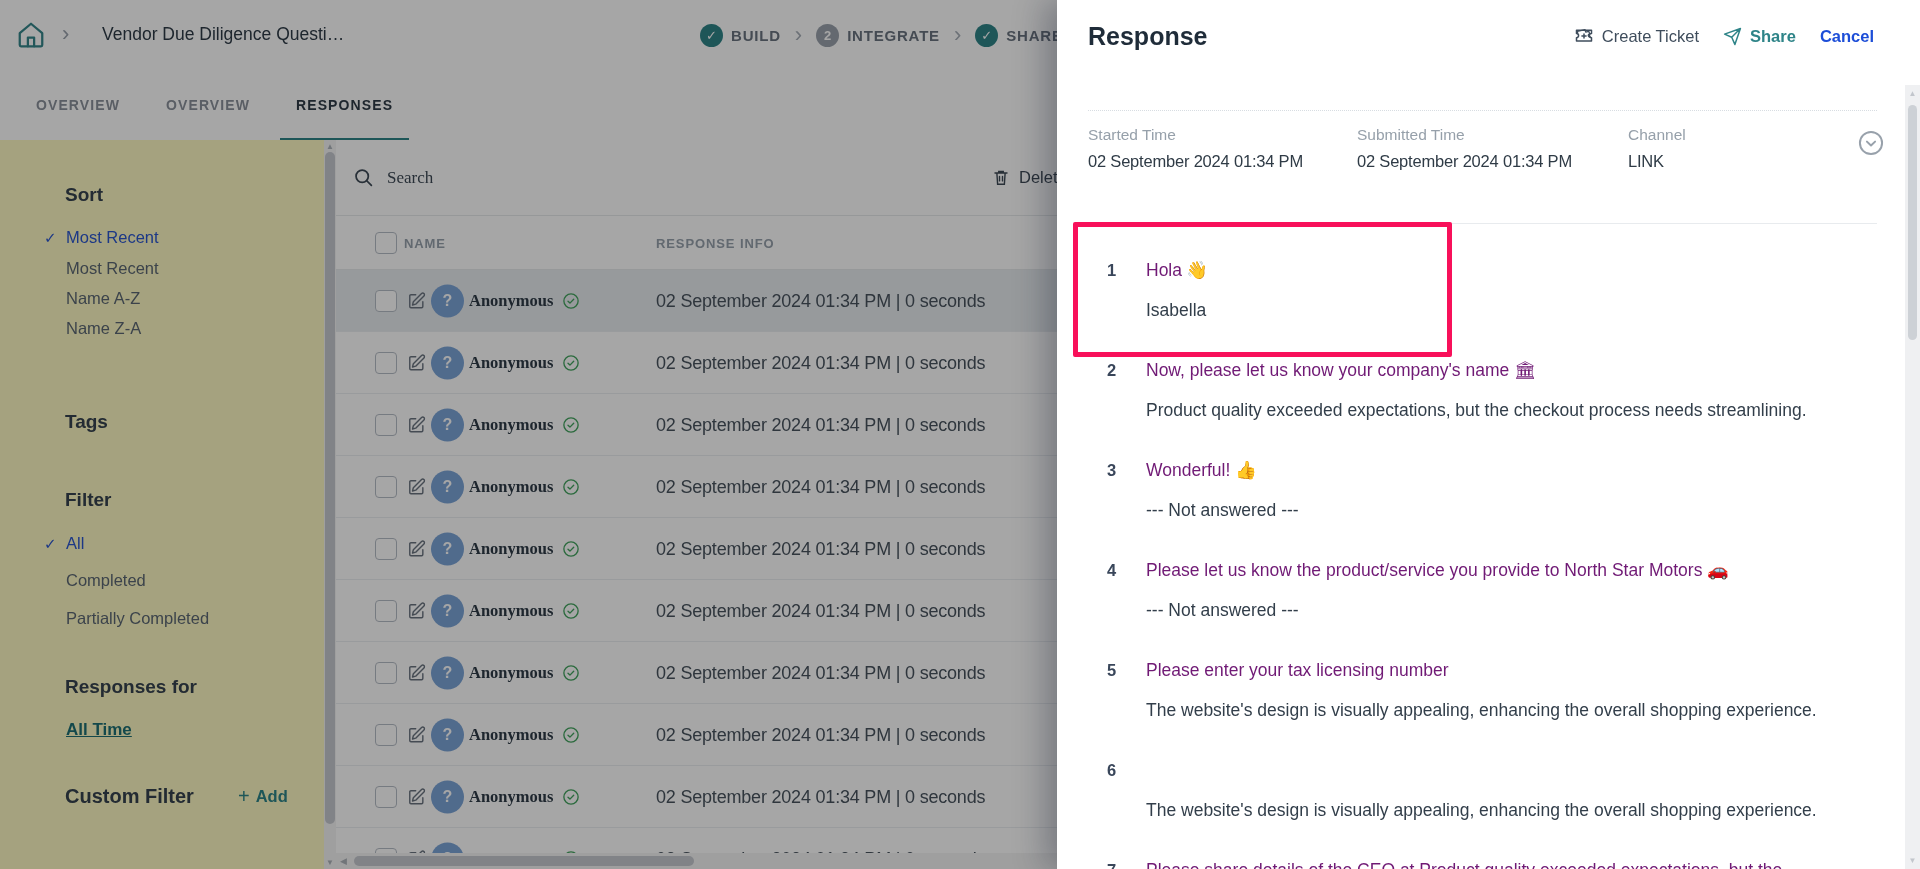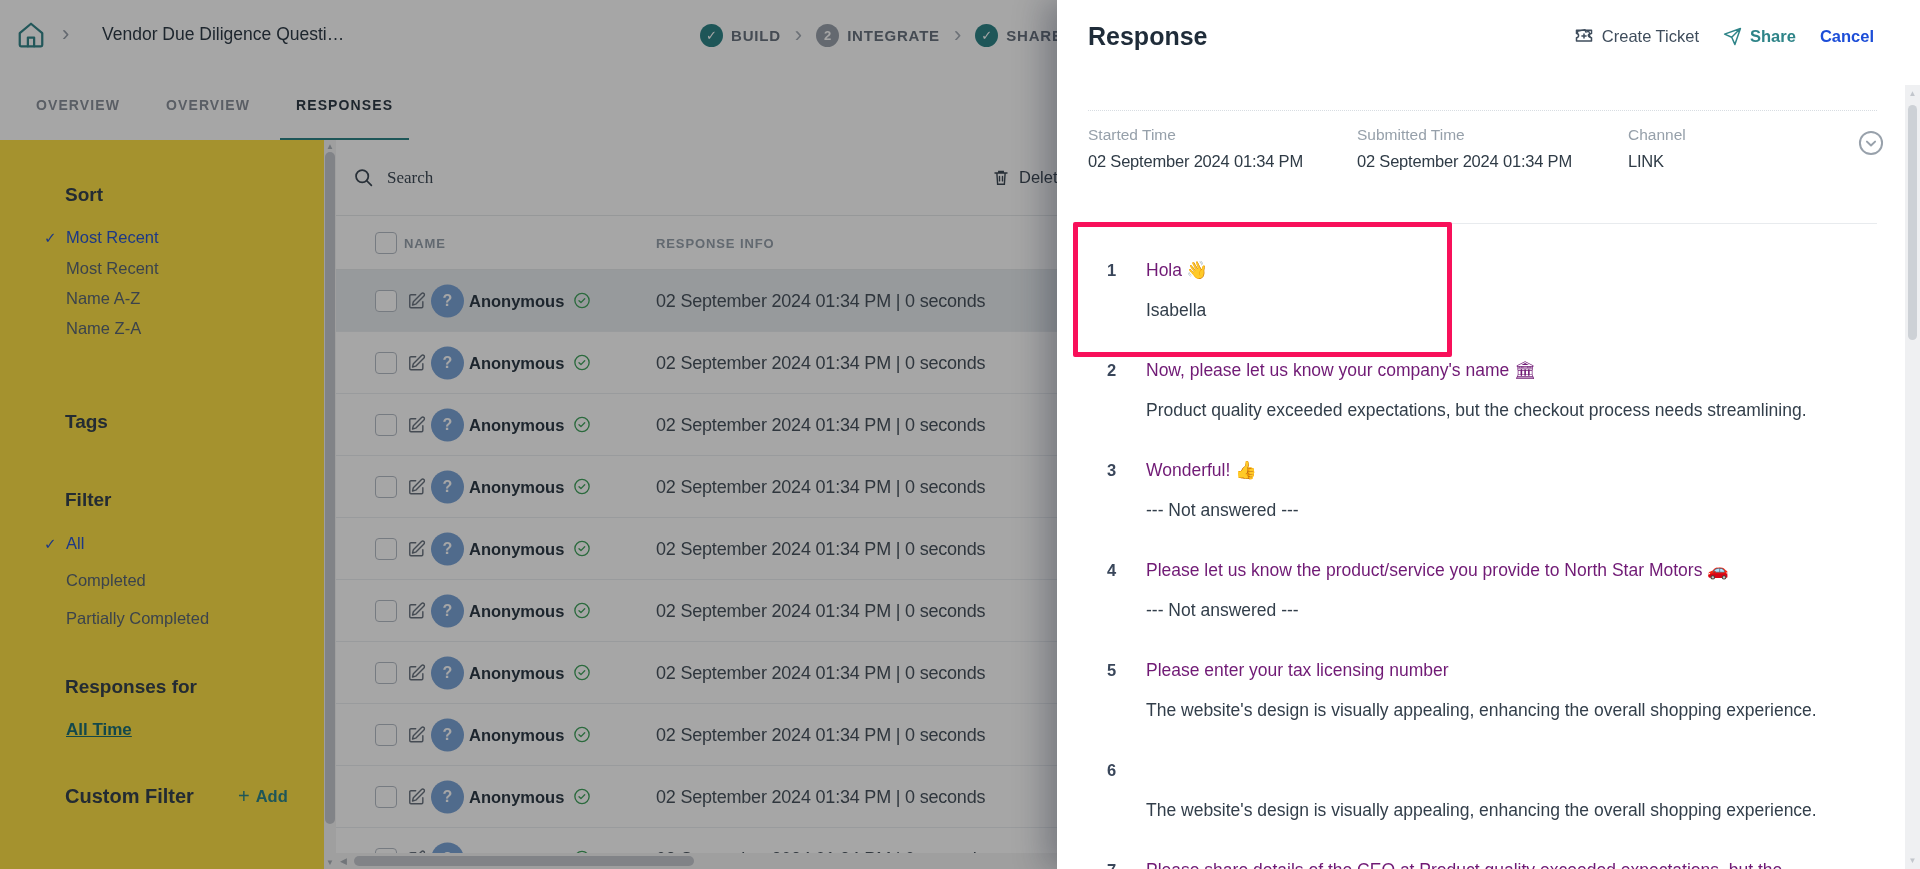--- a/index.html
+++ b/index.html
@@ -20,21 +20,21 @@
   .step-sep{font-size:22px;color:#a7aeb7;margin:0 4px;}
   
   .tabbar{position:absolute;top:70px;left:0;right:0;height:70px;background:#fff;border-bottom:1px solid #e3e6e9;
           display:flex;align-items:stretch;padding-left:20px;gap:14px;}
   .tab{display:flex;align-items:center;padding:0 16px;font-size:14px;font-weight:700;letter-spacing:1.1px;
        color:#8a919b;cursor:pointer;position:relative;}
   .tab.active{color:#2f3b47;}
   .tab.active::after{content:"";position:absolute;left:0;right:0;bottom:-1px;height:3.5px;background:var(--teal,#2e8488);}
   
   .content{position:absolute;top:140px;left:0;right:0;bottom:0;background:#fff;}
-  .sidebar{position:absolute;left:0;top:0;bottom:0;width:324px;background:#fde047;}
+  .sidebar{position:absolute;left:0;top:0;bottom:0;width:324px;background:#fef9c3;}
   .sb-h{position:absolute;left:65px;margin:0;font-size:19px;font-weight:700;color:#37434f;line-height:26px;}
   .sb-h.big{font-size:20px;}
   .sb-item{position:absolute;left:66px;font-size:16.5px;color:#5c6874;line-height:26px;cursor:pointer;white-space:nowrap;}
   .sb-item.selected{color:var(--blue,#2c57ce);}
   .sb-item .chk{position:absolute;left:-22px;top:1px;font-size:15px;color:var(--blue,#2c57ce);}
   .sb-link{position:absolute;left:66px;font-size:17px;font-weight:700;color:#1e6f74;text-decoration:underline;line-height:26px;cursor:pointer;}
   .add-btn{position:absolute;left:238px;background:none;border:none;display:flex;align-items:center;gap:6px;
            color:var(--teal,#2e8488);font-size:16.5px;font-weight:600;font-family:inherit;cursor:pointer;line-height:26px;padding:0;}
   .add-btn .plus{font-size:20px;font-weight:400;line-height:20px;}
   
@@ -55,21 +55,21 @@
   .col-label{position:absolute;top:50%;transform:translateY(-50%);font-size:13px;font-weight:700;letter-spacing:.9px;color:#97a1ac;}
   .cb{position:absolute;top:50%;transform:translateY(-50%);width:20px;height:20px;border:1.6px solid #b6bdc6;border-radius:4px;background:#fff;}
   .row{position:relative;height:61px;border-bottom:1px solid #eceff2;background:#fff;}
   .row.selected{background:#e9edf0;}
   .row .cb{left:39px;}
   .row .edit{position:absolute;left:71px;top:50%;transform:translateY(-50%);line-height:0;cursor:pointer;}
   .row .avatar{position:absolute;left:95px;top:50%;transform:translateY(-50%);width:33px;height:33px;border-radius:50%;
                background:var(--avatar-blue,#7ca5d8);color:#fff;font-size:16px;font-weight:700;
                display:flex;align-items:center;justify-content:center;}
   .name-wrap{position:absolute;left:133px;top:50%;transform:translateY(-50%);display:flex;align-items:center;gap:9px;}
-  .rname{font-size:16.5px;font-weight:700;color:#2e3b47;}
+  .rname{font-size:16.5px;font-weight:700;color:#2e3b47;font-family:Liberation Serif, serif;}
   .badge{line-height:0;}
   .rinfo{position:absolute;left:320px;top:50%;transform:translateY(-50%);font-size:18px;color:#49545f;letter-spacing:-.2px;white-space:nowrap;}
   .list-header .cb{left:39px;}
   
   .h-scroll{position:absolute;left:0;right:0;bottom:0;height:16px;background:#f4f4f5;z-index:5;}
   .h-scroll .arr{position:absolute;left:4px;top:3px;font-size:9px;color:#aeb4bb;}
   .h-scroll .thumb{position:absolute;left:18px;top:3px;width:340px;height:10px;border-radius:5px;background:#c7cad0;}
   
   .dim{position:absolute;inset:0;background:rgba(0,0,0,.35);z-index:40;}
   

